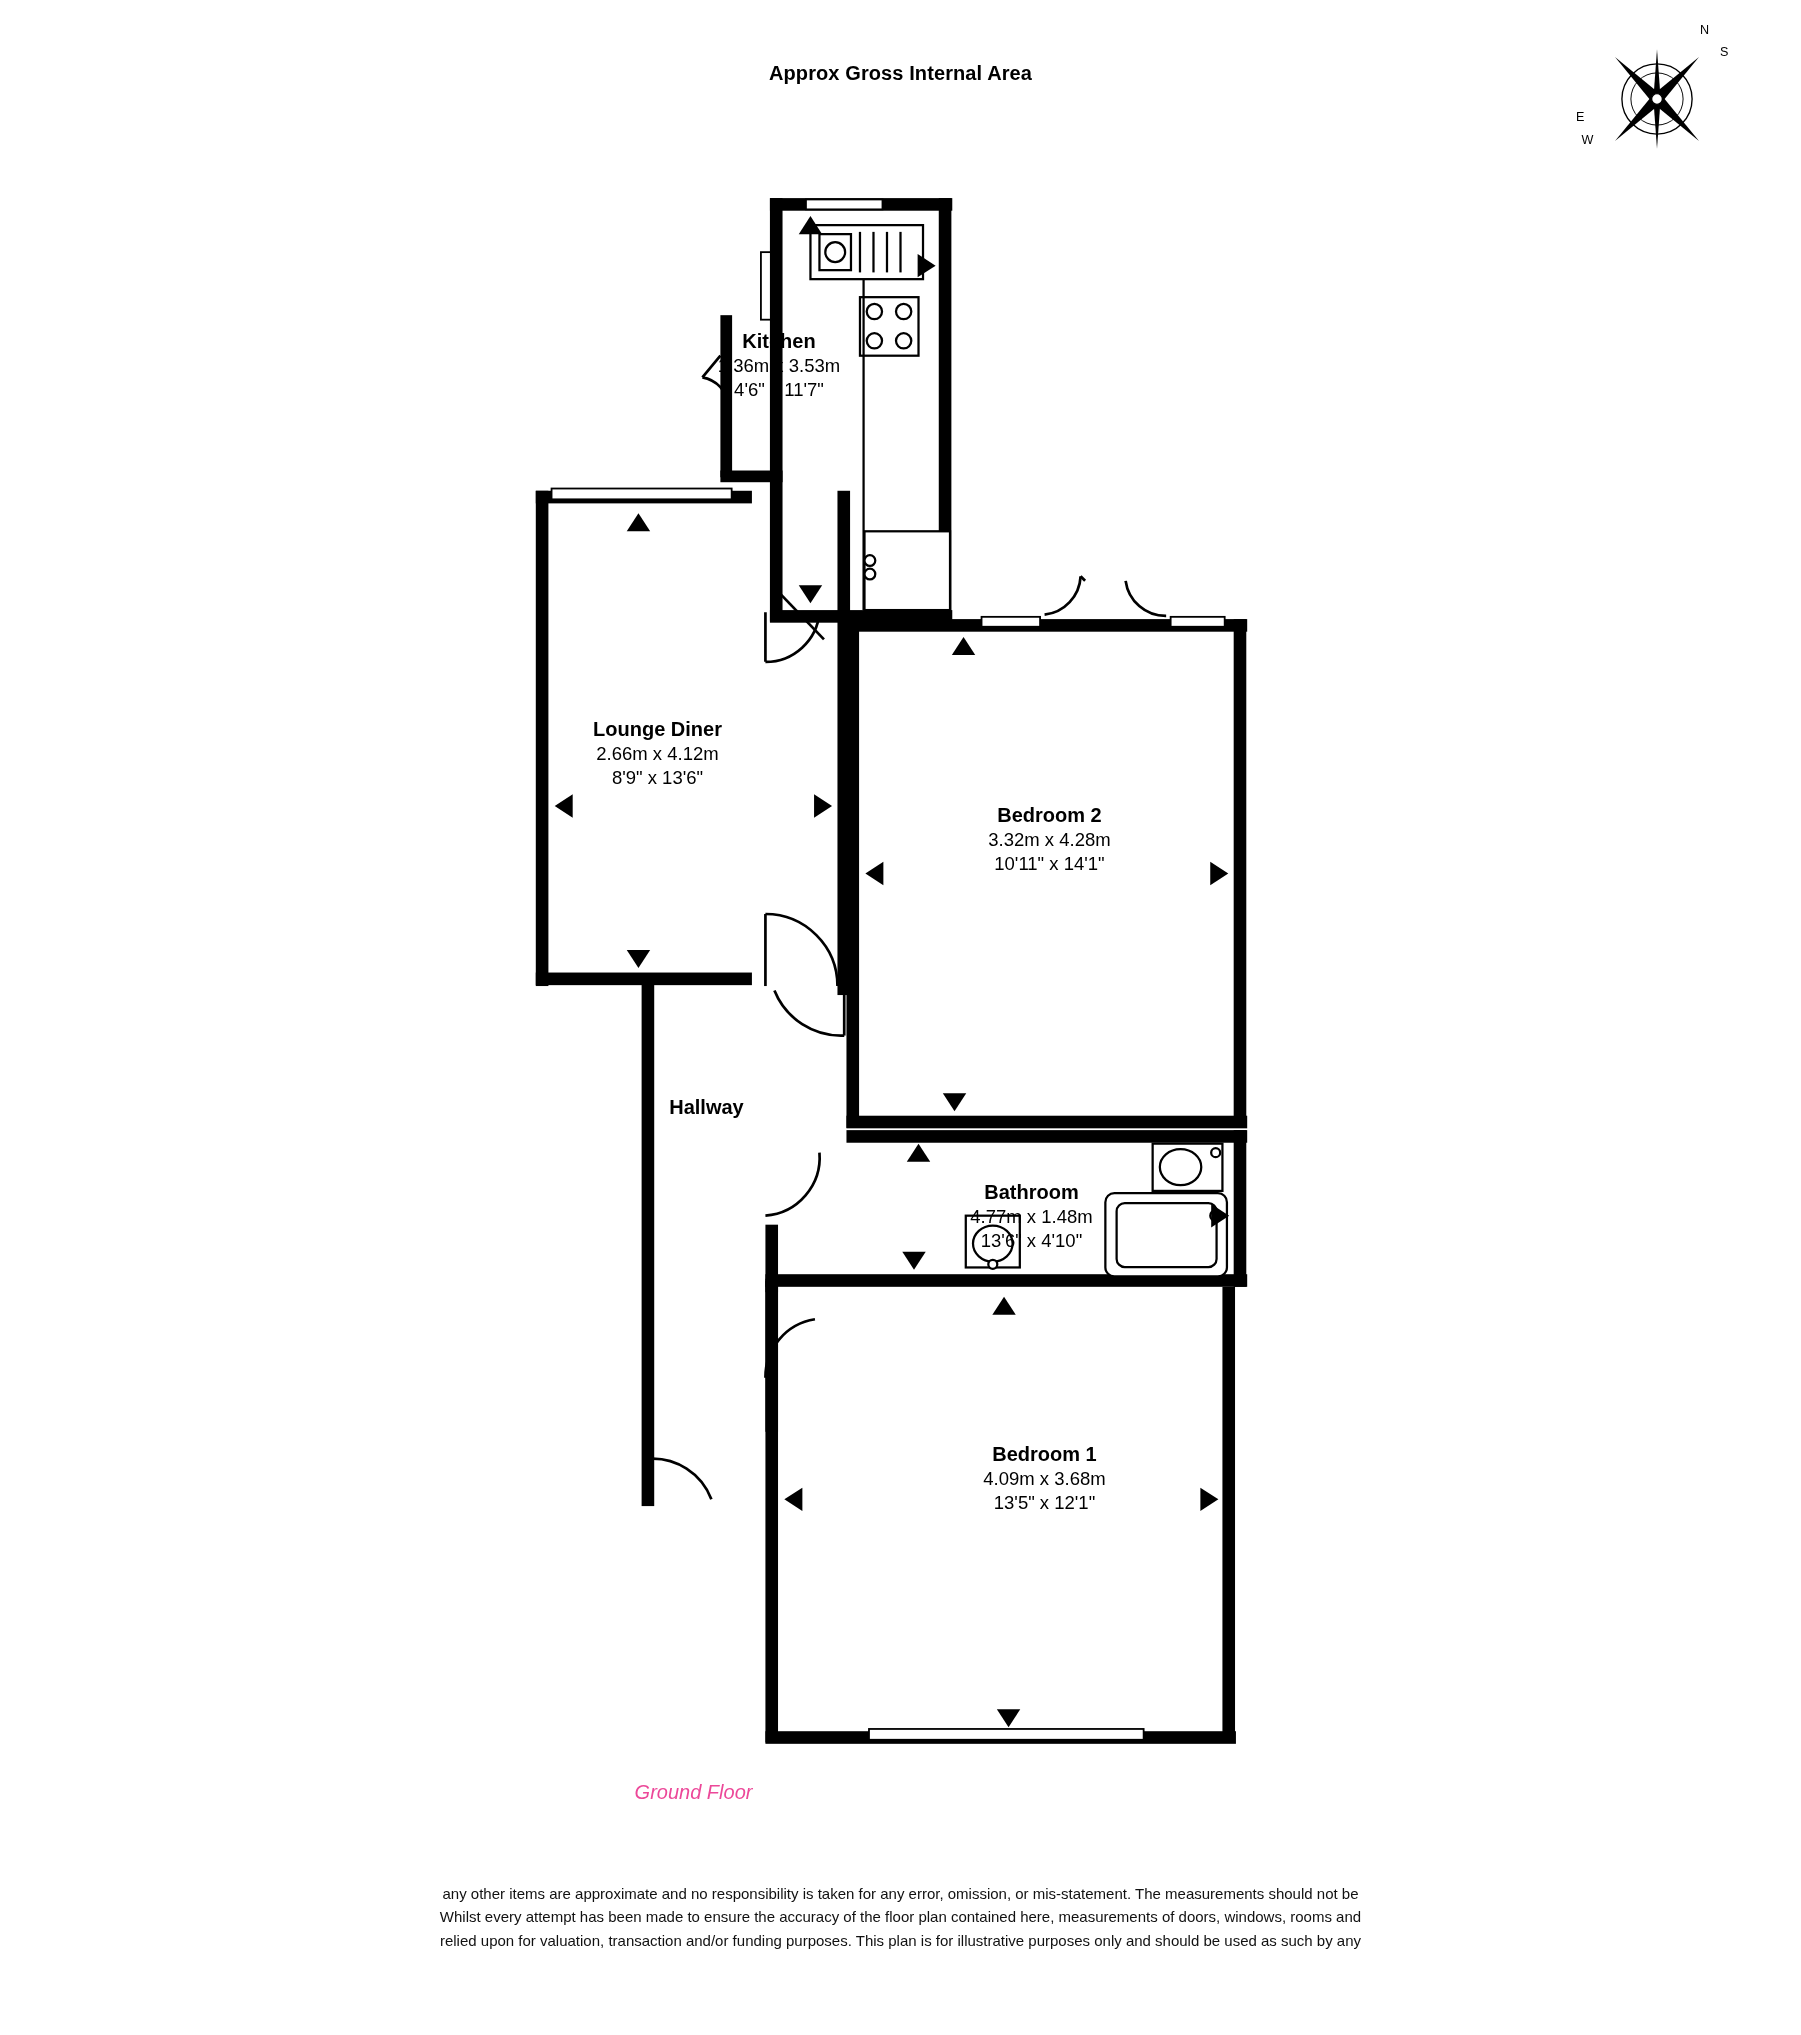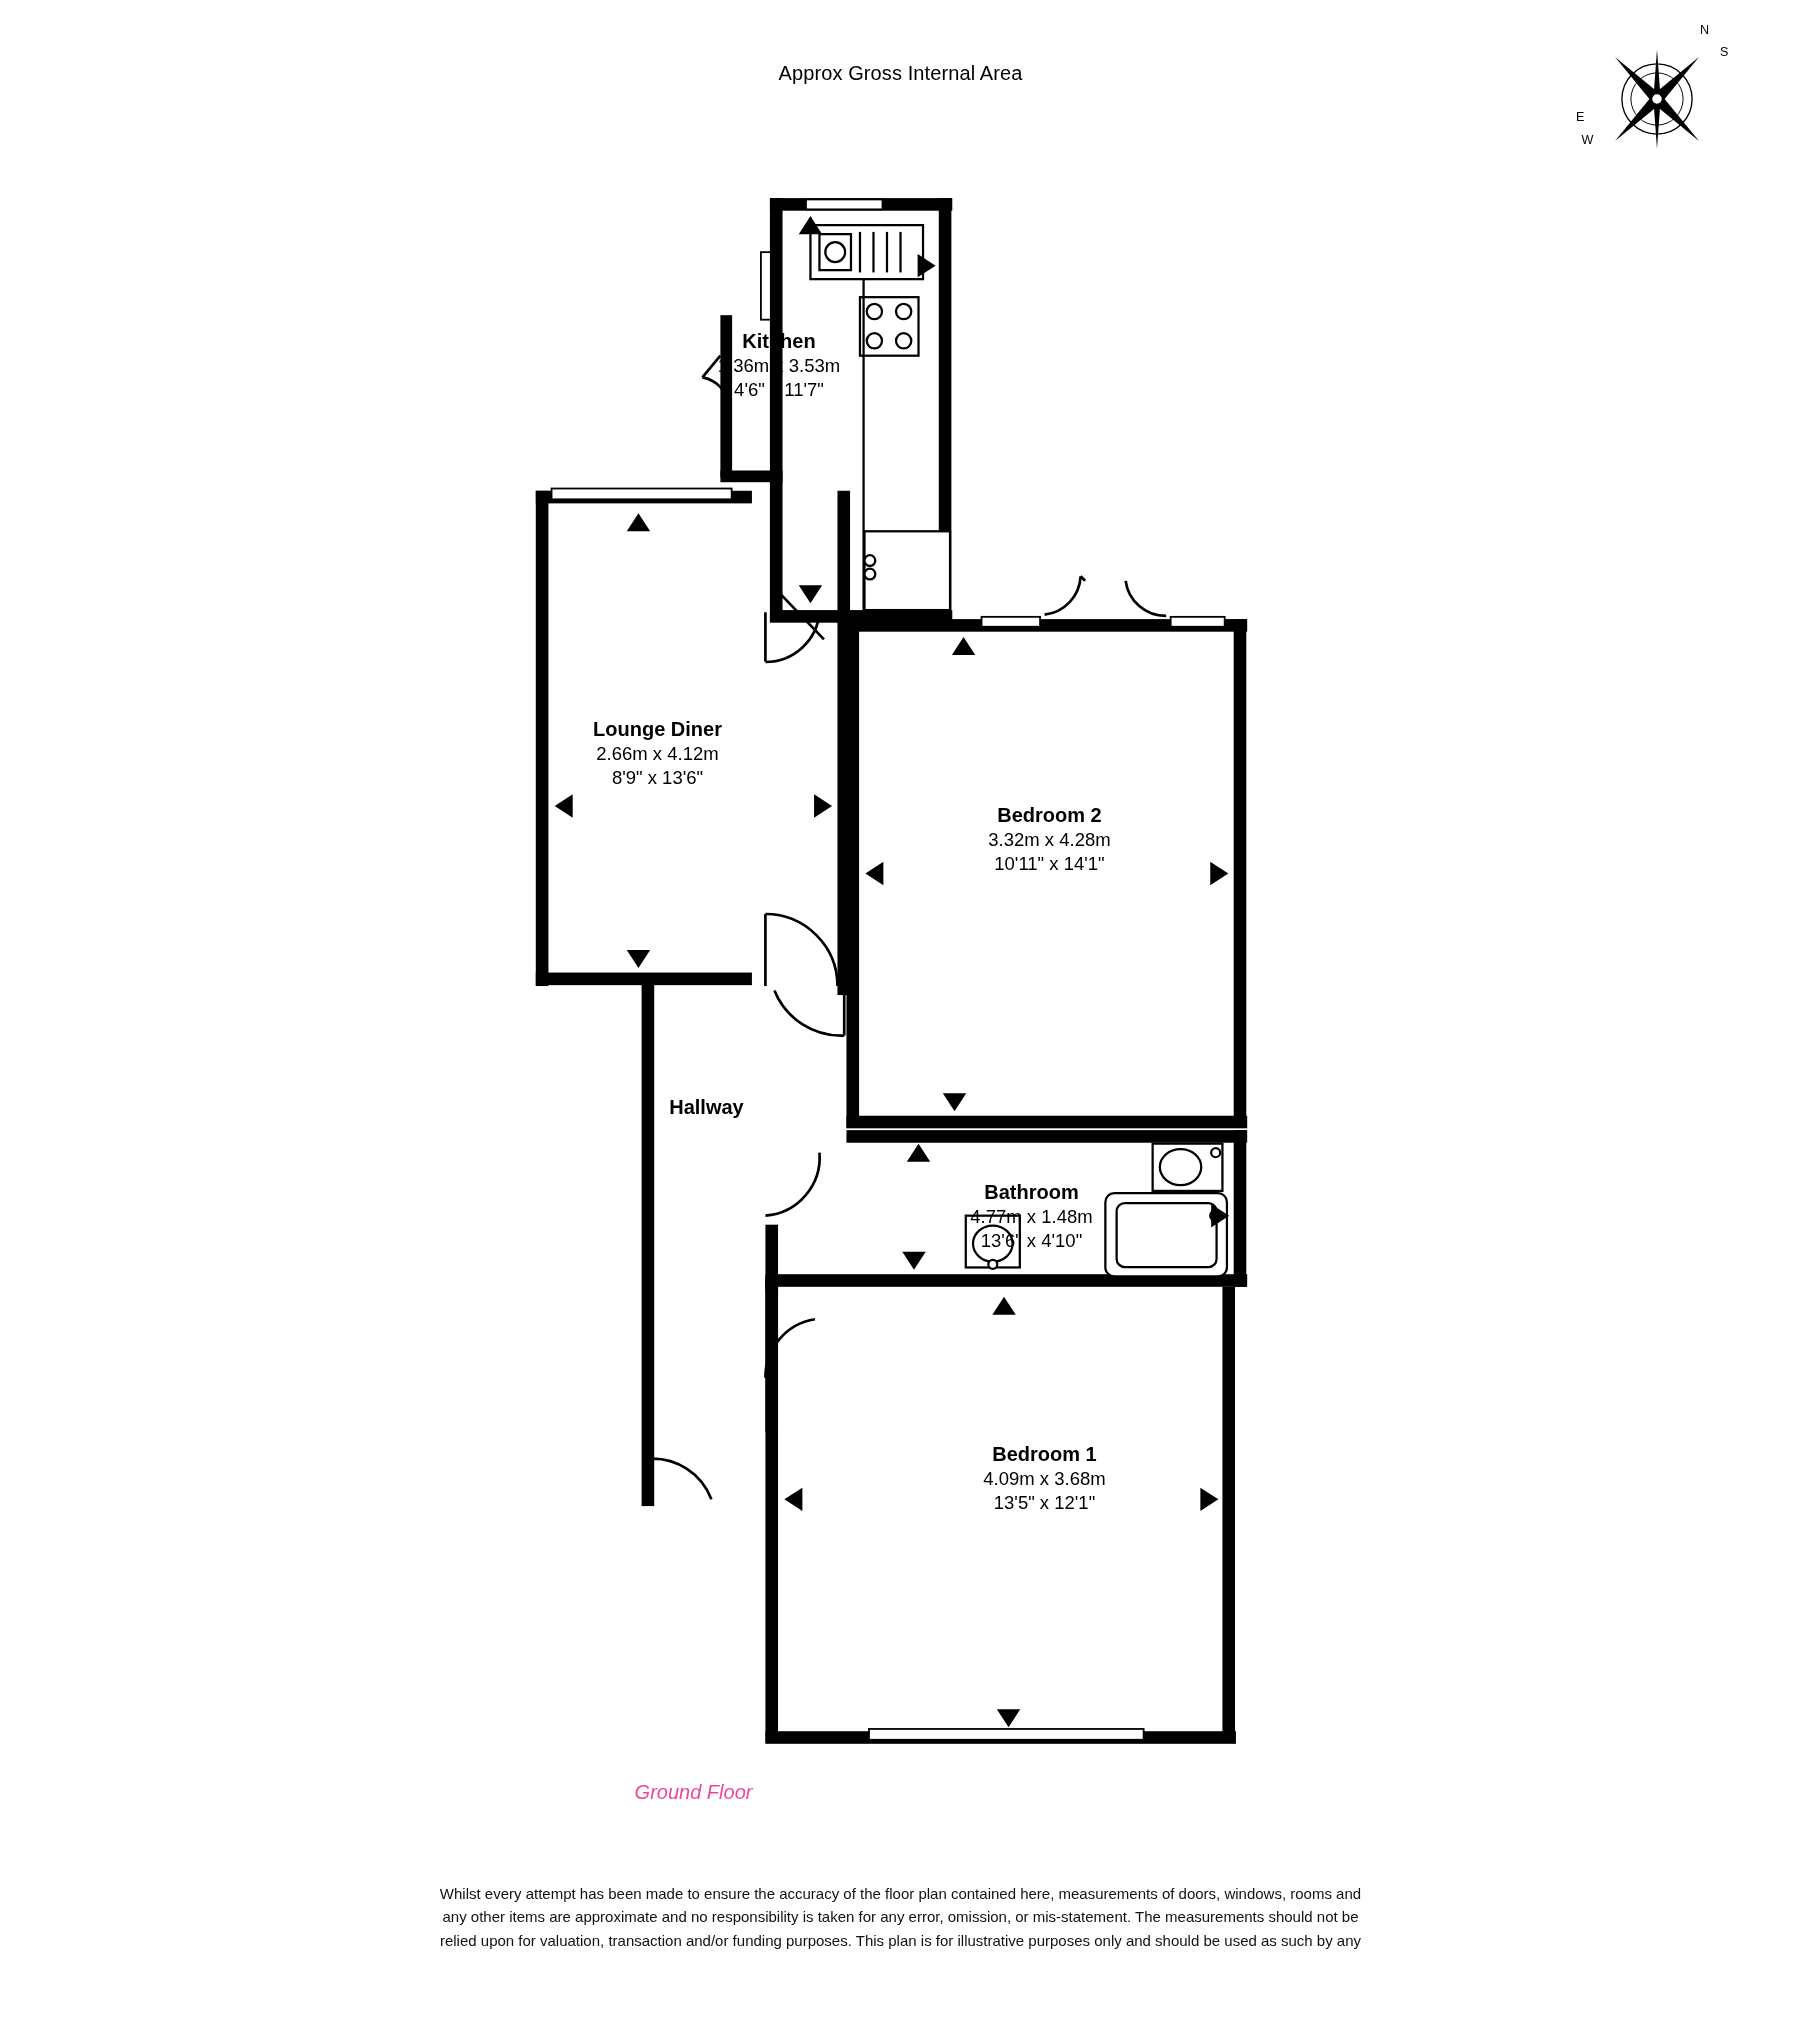--- a/index.html
+++ b/index.html
@@ -19,21 +19,21 @@
   
   #header {
     position: absolute;
     top: 59px;
     left: 0;
     width: 1801px;
     text-align: center;
   }
   #header .line {
     font-size: 20px;
-    font-weight: normal;
+    font-weight: bold;
     letter-spacing: 0.1px;
     line-height: 1.45;
   }
 
   
   #compass {
     position: absolute;
     top: 27px;
     left: 1585px;
     width: 144px;
@@ -298,17 +298,17 @@
 
 <div class="room-label" id="lbl-bed1">
   <div class="rname">Bedroom 1</div>
   <div class="rdim">4.09m x 3.68m</div>
   <div class="rdim">13'5" x 12'1"</div>
 </div>
 
 <div id="floor-caption">Ground Floor</div>
 
 <div id="disclaimer">
+  <div>any other items are approximate and no responsibility is taken for any error, omission, or mis-statement. The measurements should not be</div>
   <div>Whilst every attempt has been made to ensure the accuracy of the floor plan contained here, measurements of doors, windows, rooms and</div>
-  <div>any other items are approximate and no responsibility is taken for any error, omission, or mis-statement. The measurements should not be</div>
   <div>relied upon for valuation, transaction and/or funding purposes. This plan is for illustrative purposes only and should be used as such by any</div>
 </div>
 
 
 </body></html>

